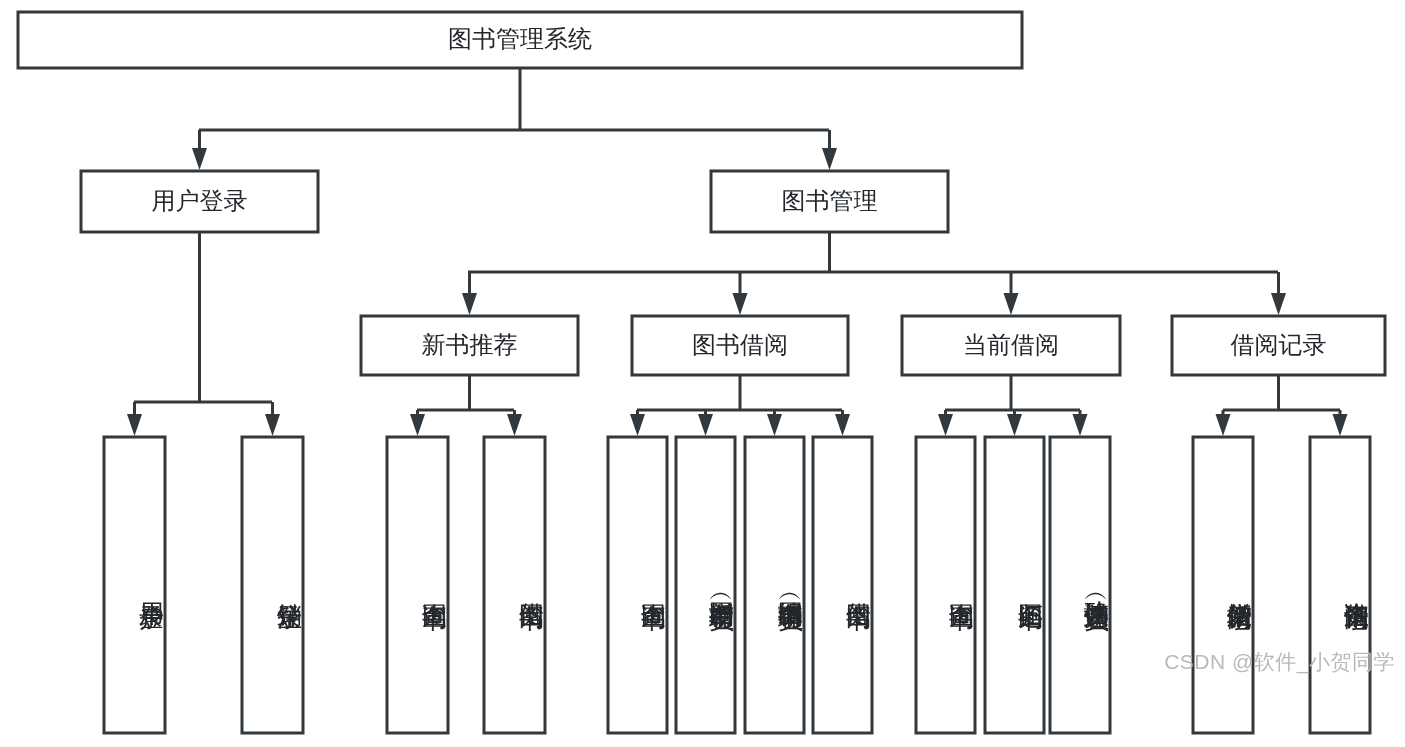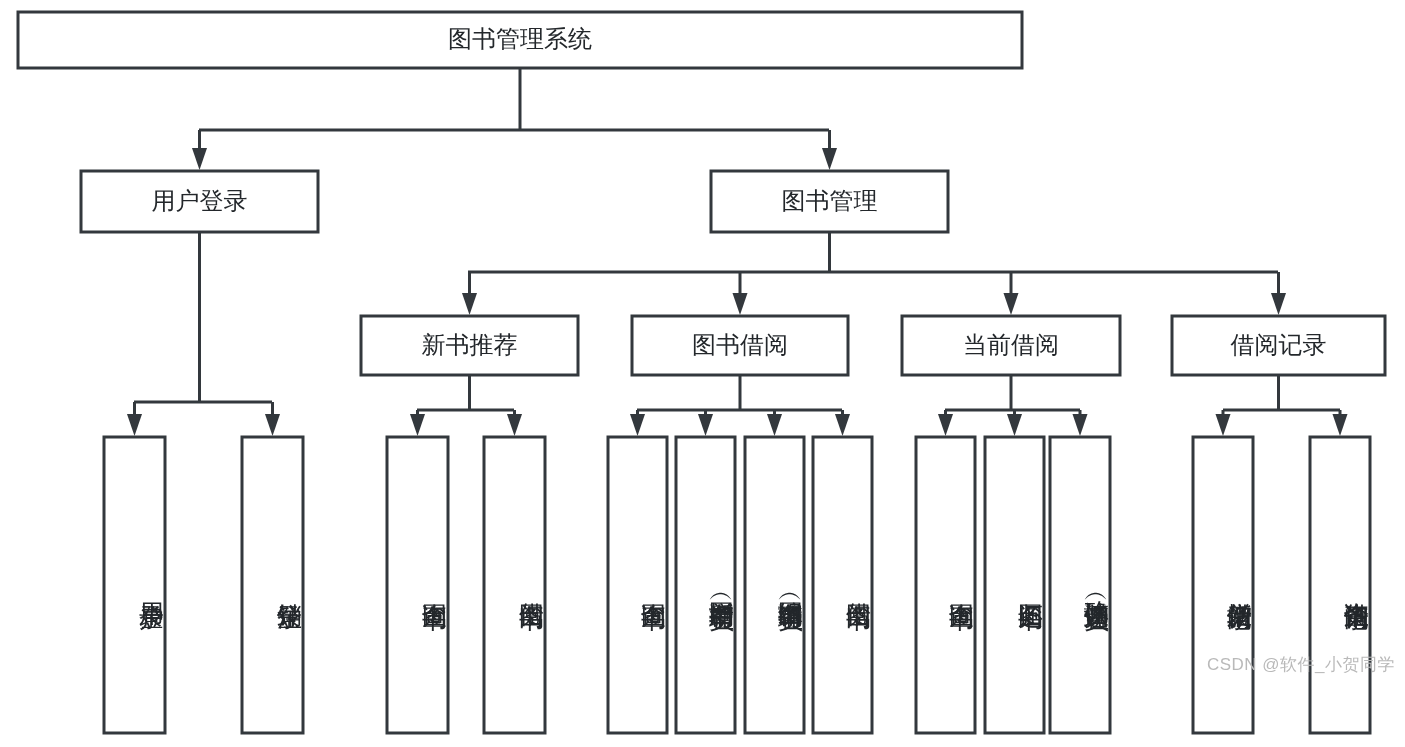--- a/index.html
+++ b/index.html
@@ -62,21 +62,21 @@
     display: flex;
     align-items: flex-start;
     justify-content: center;
     pointer-events: none;
   }
   .watermark {
     position: absolute;
     right: 10px;
     bottom: 6px;
     font-family: "Liberation Sans", "DejaVu Sans", sans-serif;
-    font-size: 17px;
+    font-size: 21px;
     color: #b9b9b9;
     white-space: nowrap;
     letter-spacing: 0.5px;
   }
 </style>
 </head>
 <body>
 
 <div id="diagram-root">
 

